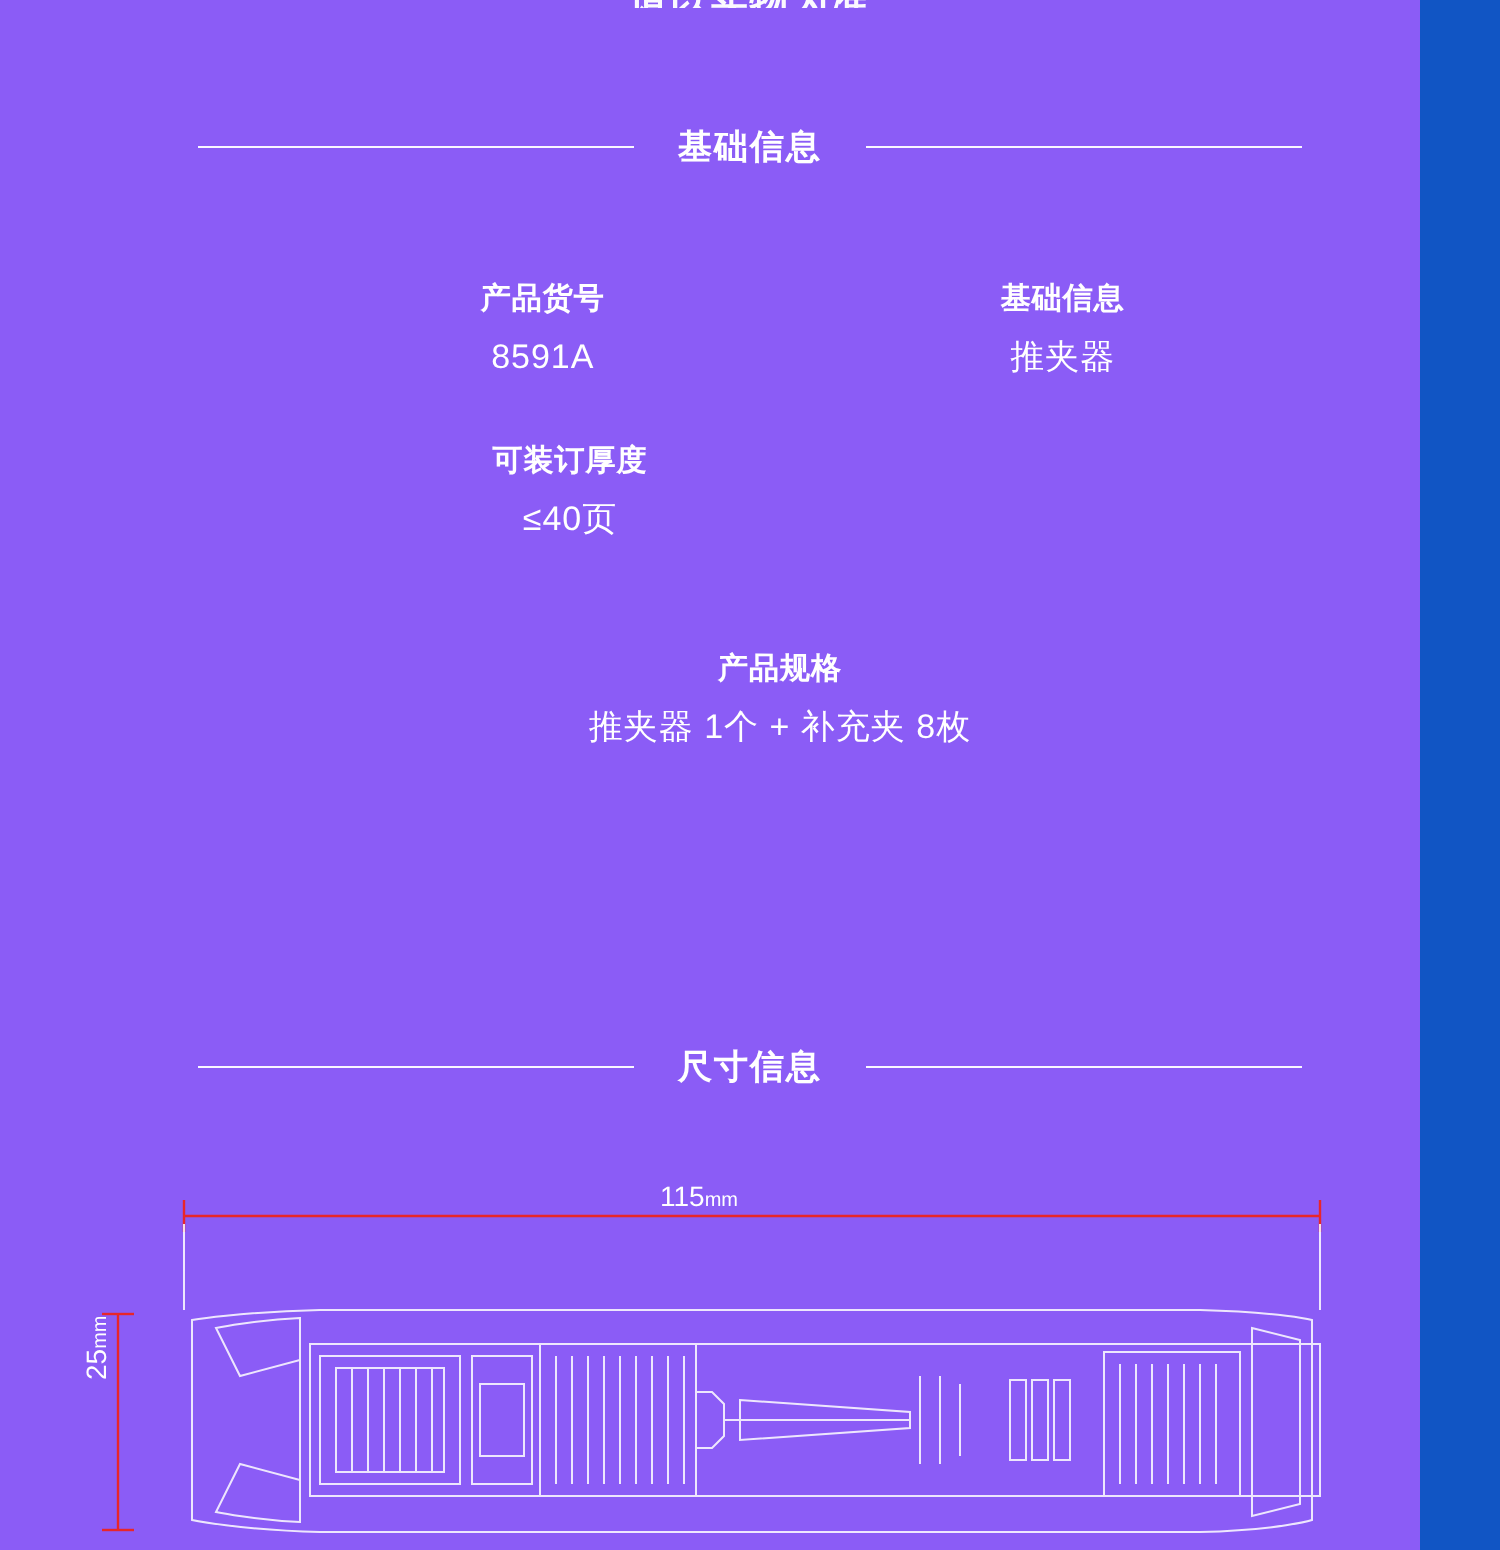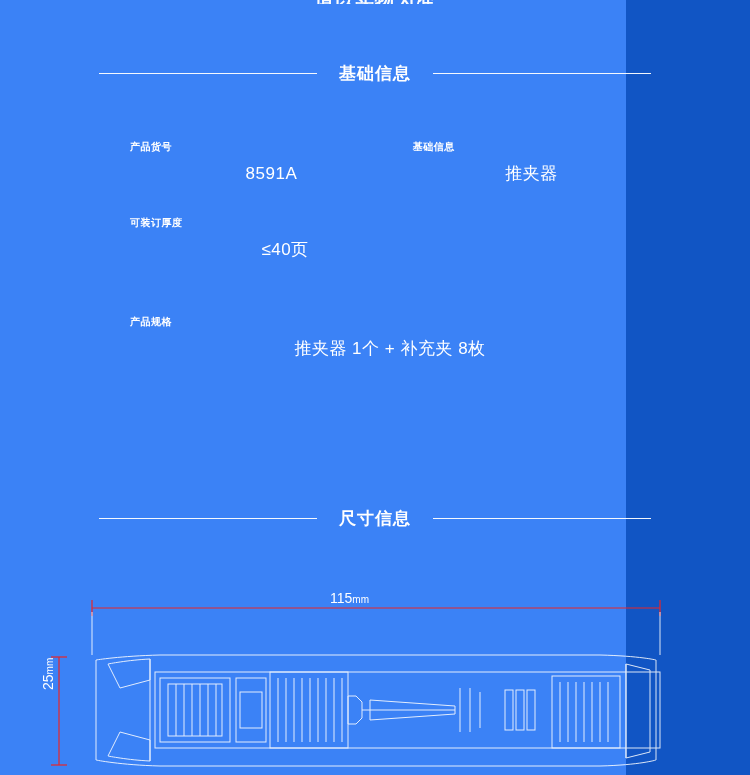--- a/index.html
+++ b/index.html
@@ -8,23 +8,23 @@
     width: 750px;
     height: 775px;
     background: #1155c4;
     font-family: "Liberation Sans", sans-serif;
     color: #ffffff;
     overflow: hidden;
     position: relative;
   }
   .page {
     position: relative;
-    width: 626px;
+    width: 710px;
     height: 775px;
-    background: #3b82f6;
+    background: #8b5cf6;
   }
 
   
   .top-title {
     position: absolute;
     top: -12px;
     left: 0;
     width: 750px;
     text-align: center;
     font-size: 19px;
@@ -66,24 +66,25 @@
     top: 140px;
     width: 520px;
   }
   .spec-row {
     display: flex;
     margin-bottom: 32px;
   }
   .spec-cell { width: 310px; }
   .spec-cell.right { width: 260px; }
   .spec-label {
-    font-size: 10px;
+    font-size: 15px;
     font-weight: bold;
     margin-bottom: 11px;
     letter-spacing: 0.5px;
+    text-align: center;
   }
   .spec-value {
     font-size: 17px;
     letter-spacing: 0.5px;
     line-height: 1.1;
     text-align: center;
   }
   .spec-row.single .spec-cell { width: 520px; }
 
   
@@ -151,21 +152,21 @@
 
     <div class="spec-row single" style="margin-top:56px;">
       <div class="spec-cell">
         <div class="spec-label">产品规格</div>
         <div class="spec-value">推夹器 1个 + 补充夹 8枚</div>
       </div>
     </div>
 
   </div>
 
-  <div class="section-head" style="top:507px;">
+  <div class="section-head" style="top:522px;">
     <span class="rule"></span>
     <span class="title">尺寸信息</span>
     <span class="rule"></span>
   </div>
 
   <div class="dim-area">
 
     <div class="dim-width-label">
       <span>115</span><span class="unit">mm</span>
     </div>

